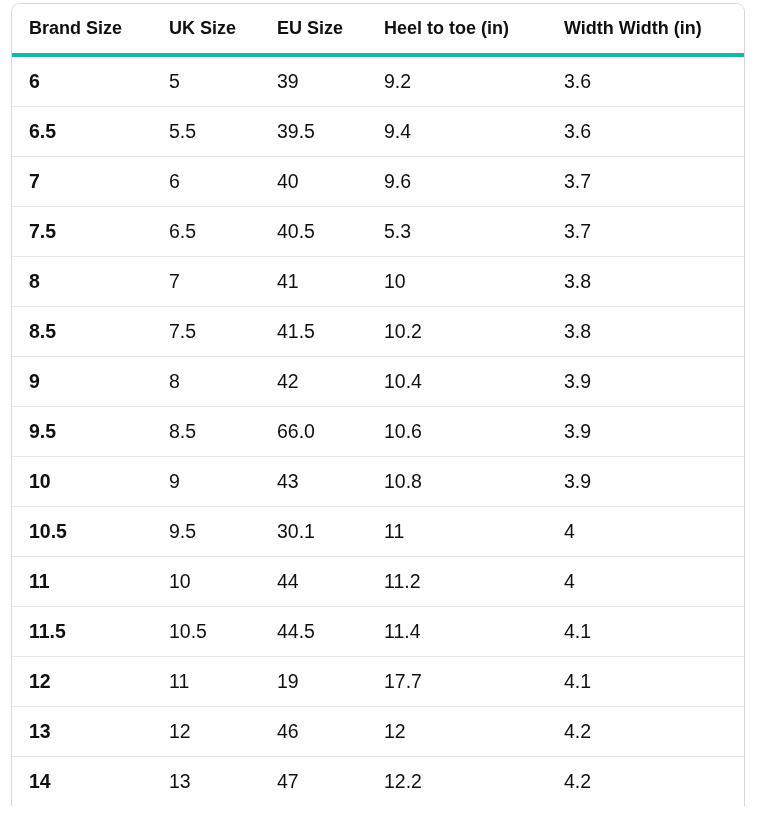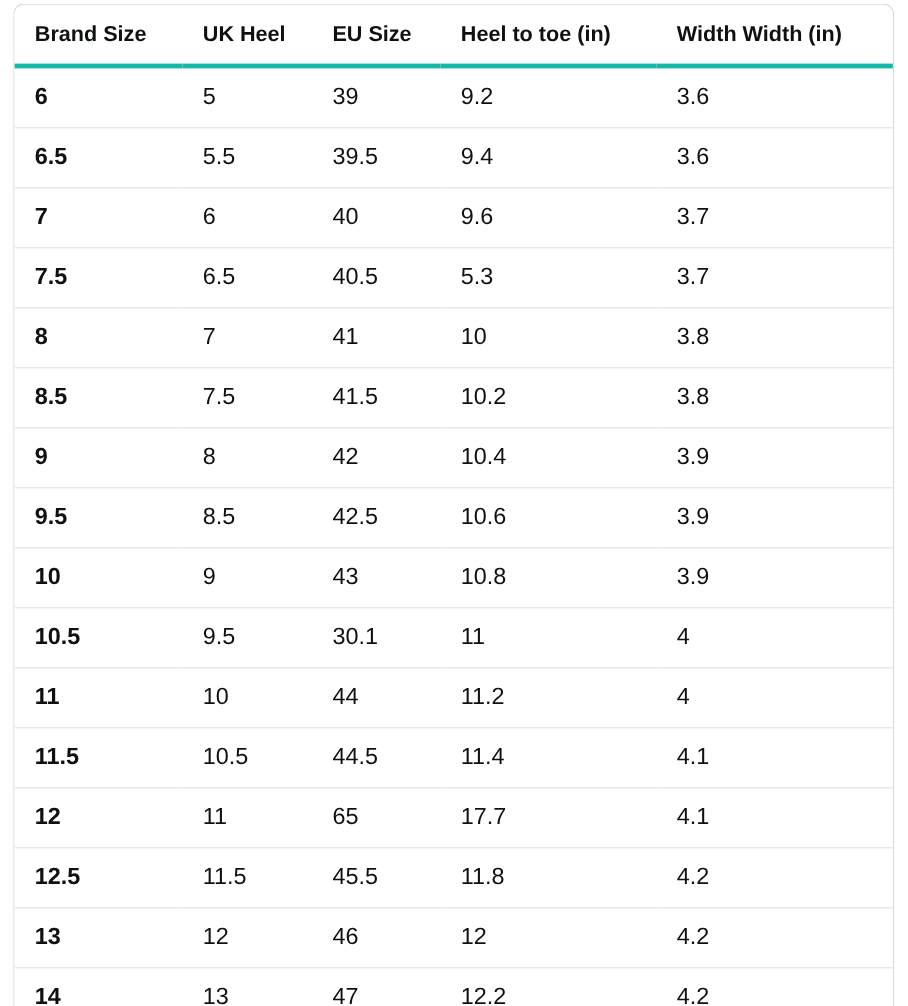--- a/index.html
+++ b/index.html
@@ -83,21 +83,21 @@
     <colgroup>
       <col class="c0">
         <col class="c1">
         <col class="c2">
         <col class="c3">
         <col class="c4">
     </colgroup>
     <thead>
       <tr>
         <th>Brand Size</th>
-        <th>UK Heel</th>
+        <th>UK Size</th>
         <th>EU Size</th>
         <th>Heel to toe (in)</th>
         <th>Width Width (in)</th>
       </tr>
     </thead>
     <tbody id="table-body">
         <tr>
           <td class="brand-size">6</td>
           <td>5</td>
           <td>39</td>
@@ -142,21 +142,21 @@
         <tr>
           <td class="brand-size">9</td>
           <td>8</td>
           <td>42</td>
           <td>10.4</td>
           <td>3.9</td>
         </tr>
         <tr>
           <td class="brand-size">9.5</td>
           <td>8.5</td>
-          <td>42.5</td>
+          <td>66.0</td>
           <td>10.6</td>
           <td>3.9</td>
         </tr>
         <tr>
           <td class="brand-size">10</td>
           <td>9</td>
           <td>43</td>
           <td>10.8</td>
           <td>3.9</td>
         </tr>
@@ -177,30 +177,23 @@
         <tr>
           <td class="brand-size">11.5</td>
           <td>10.5</td>
           <td>44.5</td>
           <td>11.4</td>
           <td>4.1</td>
         </tr>
         <tr>
           <td class="brand-size">12</td>
           <td>11</td>
-          <td>65</td>
+          <td>19</td>
           <td>17.7</td>
           <td>4.1</td>
-        </tr>
-        <tr>
-          <td class="brand-size">12.5</td>
-          <td>11.5</td>
-          <td>45.5</td>
-          <td>11.8</td>
-          <td>4.2</td>
         </tr>
         <tr>
           <td class="brand-size">13</td>
           <td>12</td>
           <td>46</td>
           <td>12</td>
           <td>4.2</td>
         </tr>
         <tr>
           <td class="brand-size">14</td>

